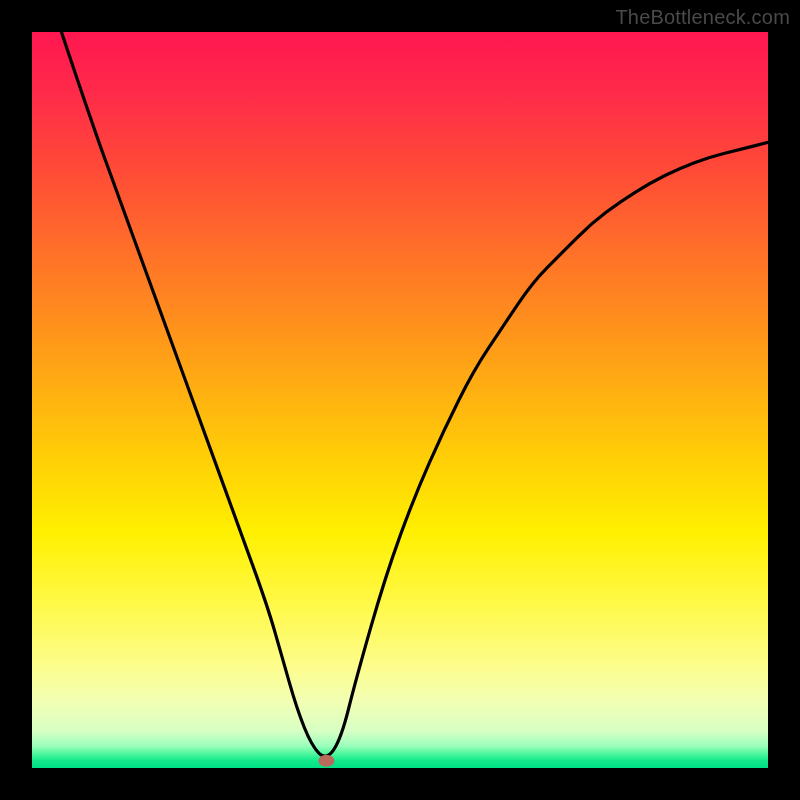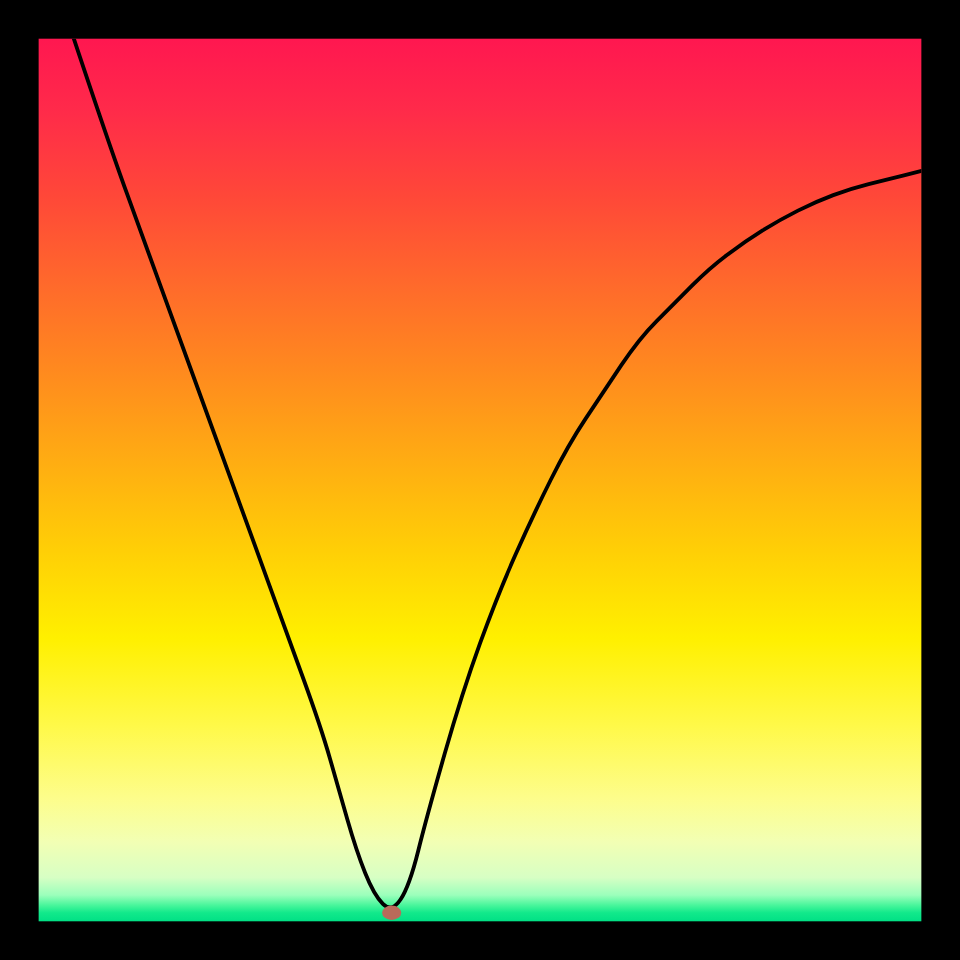--- a/index.html
+++ b/index.html
@@ -77,13 +77,14 @@
 
   <div class="plot-area">
     <div class="gradient-bg"></div>
 
     <svg class="curve-svg" viewBox="0 0 736 736" preserveAspectRatio="none">
       <path id="bottleneck-path" fill="none" stroke="#000000" stroke-width="3.2" stroke-linecap="round" stroke-linejoin="round" d="M 29.44 0.00 Q 58.88 88.32 73.60 128.80 Q 88.32 169.28 103.04 209.76 Q 117.76 250.24 132.48 290.72 Q 147.20 331.20 161.92 371.68 Q 176.64 412.16 191.36 452.64 Q 206.08 493.12 220.80 533.60 Q 235.52 574.08 242.88 599.84 Q 250.24 625.60 257.60 651.36 Q 264.96 677.12 272.32 695.52 Q 279.68 713.92 287.04 721.28 Q 294.40 728.64 301.76 717.60 Q 309.12 706.56 316.48 677.12 Q 323.84 647.68 338.56 596.16 Q 353.28 544.64 368.00 504.16 Q 382.72 463.68 397.44 430.56 Q 412.16 397.44 426.88 368.00 Q 441.60 338.56 456.32 316.48 Q 471.04 294.40 485.76 272.32 Q 500.48 250.24 515.20 235.52 Q 529.92 220.80 544.64 206.08 Q 559.36 191.36 574.08 180.32 Q 588.80 169.28 603.52 160.08 Q 618.24 150.88 632.96 143.52 Q 647.68 136.16 662.40 130.64 Q 677.12 125.12 691.84 121.44 Q 706.56 117.76 721.28 114.08 T 736.00 110.40"></path>
       <ellipse id="minimum-marker" rx="8" ry="6" fill="#b96a5a" cx="294.40" cy="728.64"></ellipse>
     </svg>
   </div>
 
+  <div class="attribution">TheBottleneck.com</div>
 </div>
 
 </body></html>

